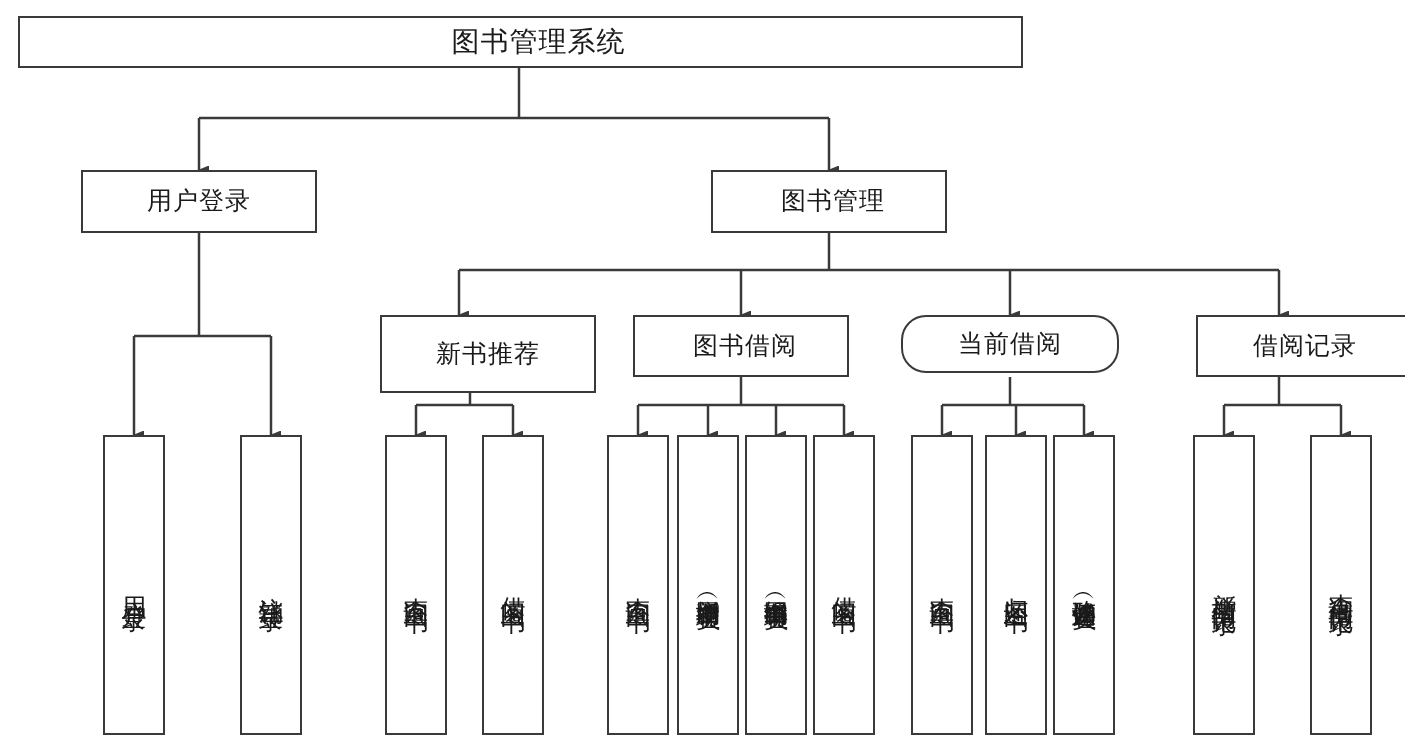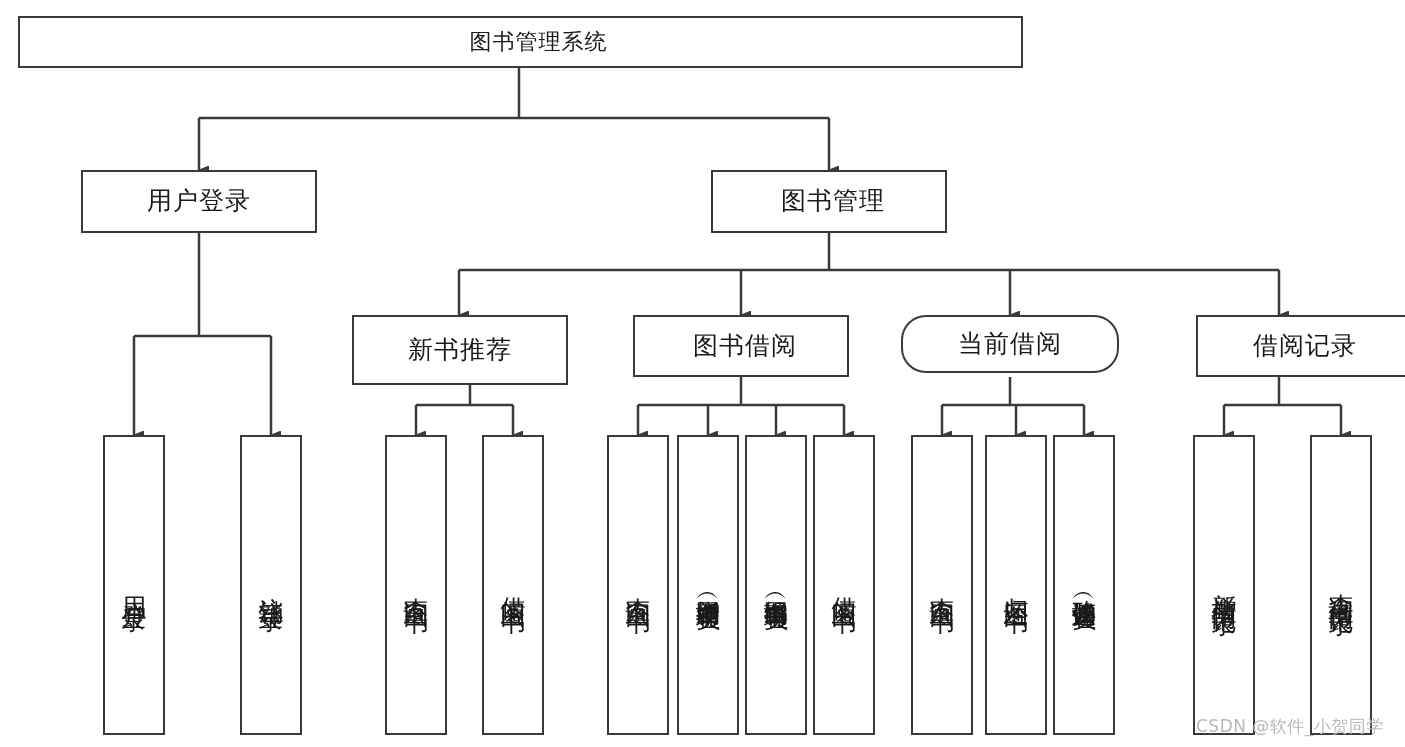--- a/index.html
+++ b/index.html
@@ -32,21 +32,21 @@
     text-align: center;
     line-height: 1.22;
     letter-spacing: 1px;
     white-space: nowrap;
   }
   
   .node.h .node-label {
     font-size: 25px;
   }
   .node.root .node-label {
-    font-size: 22px;
+    font-size: 28px;
     margin-left: 36px;
   }
   
   .node.v {
     align-items: center;
     justify-content: center;
   }
   .node.v .node-label {
     writing-mode: vertical-rl;
     text-orientation: upright;
@@ -125,21 +125,21 @@
   <div id="nodes">
       <div class="node h root" style="left: 18px; top: 16px; width: 1005px; height: 52px;">
         <span class="node-label">图书管理系统</span>
       </div>
       <div class="node h" style="left: 81px; top: 170px; width: 236px; height: 63px;">
         <span class="node-label">用户登录</span>
       </div>
       <div class="node h" style="left: 711px; top: 170px; width: 236px; height: 63px; padding-left: 8px;">
         <span class="node-label">图书管理</span>
       </div>
-      <div class="node h" style="left: 352px; top: 315px; width: 216px; height: 70px;">
+      <div class="node h" style="left: 380px; top: 315px; width: 216px; height: 78px;">
         <span class="node-label">新书推荐</span>
       </div>
       <div class="node h" style="left: 633px; top: 315px; width: 216px; height: 62px; padding-left: 8px;">
         <span class="node-label">图书借阅</span>
       </div>
       <div class="node h" style="left: 901px; top: 315px; width: 218px; height: 58px; border-radius: 25px;">
         <span class="node-label">当前借阅</span>
       </div>
       <div class="node h" style="left: 1196px; top: 315px; width: 218px; height: 62px;">
         <span class="node-label">借阅记录</span>
@@ -178,14 +178,13 @@
         <span class="node-label">确认归还（管理员）</span>
       </div>
       <div class="node v" style="left: 1193px; top: 435px; width: 62px; height: 300px;">
         <span class="node-label">新增借阅记录</span>
       </div>
       <div class="node v" style="left: 1310px; top: 435px; width: 62px; height: 300px;">
         <span class="node-label">查询借阅记录</span>
       </div>
     </div>
 
-  <div class="watermark" style="left:1196px; top:715px;">CSDN @软件_小贺同学</div>
 </div>
 
 </body></html>

